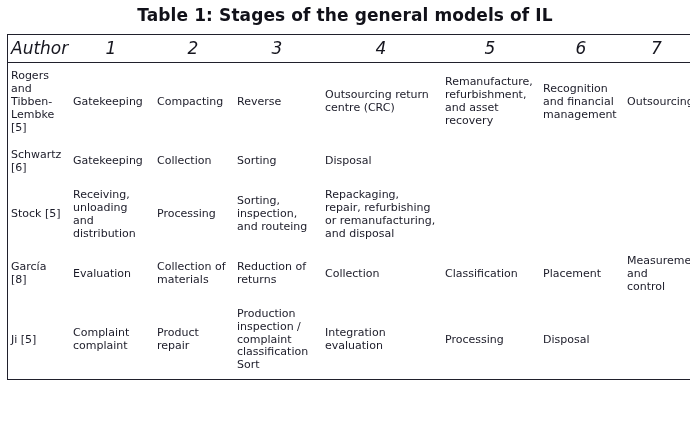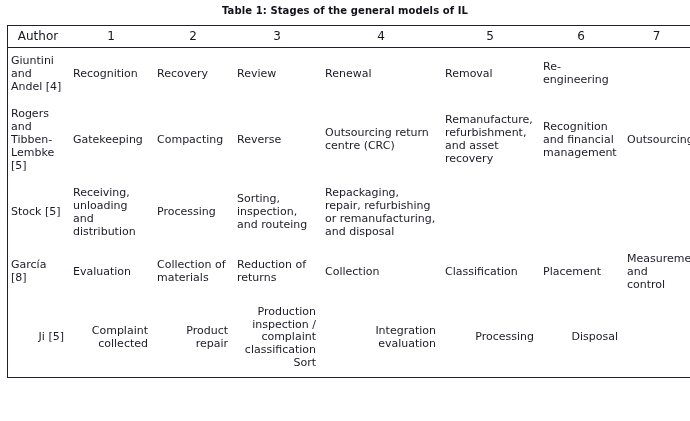--- a/index.html
+++ b/index.html
@@ -12,21 +12,21 @@
     height: 421px;
     font-family: "DejaVu Sans", "Liberation Sans", sans-serif;
     color: #1a1a2e;
     overflow: hidden;
     position: relative;
   }
 
   .table-title {
     text-align: center;
     font-weight: bold;
-    font-size: 10px;
+    font-size: 17px;
     color: #111119;
     padding-top: 5px;
     letter-spacing: 0.1px;
   }
 
   .table-wrap {
     margin-top: 9px;
     position: relative;
     padding-left: 7px;
   }
@@ -42,22 +42,23 @@
   }
 
   table.il-table {
     border-collapse: collapse;
     width: 683px;
     table-layout: fixed;
     font-size: 11px;
   }
 
   table.il-table thead th {
+    font-style: italic;
     font-weight: normal;
-    font-size: 12px;
+    font-size: 17px;
     text-align: center;
     padding: 3px 4px 4px 4px;
     border-top: 1.4px solid #20202c;
     border-bottom: 1.4px solid #20202c;
     color: #16161f;
   }
 
   table.il-table thead th.col-author {
     text-align: center;
   }
@@ -66,21 +67,20 @@
     vertical-align: middle;
     padding: 7px 5px 7px 4px;
     line-height: 1.18;
     color: #1b1b28;
     font-size: 11px;
     border: 0;
   }
 
   table.il-table tbody tr:last-child td {
     border-bottom: 1.4px solid #20202c;
-    text-align: right;
   }
 
   td.author-cell { padding-left: 5px; }
 
   
   col.c-author { width: 62px; }
   col.c1 { width: 84px; }
   col.c2 { width: 80px; }
   col.c3 { width: 88px; }
   col.c4 { width: 120px; }
@@ -114,38 +114,38 @@
         <th>2</th>
         <th>3</th>
         <th>4</th>
         <th>5</th>
         <th>6</th>
         <th>7</th>
       </tr>
     </thead>
     <tbody>
       <tr>
-        <td class="author-cell">Giuntini and Andel [4]</td>
-        <td>Recognition</td>
-        <td>Recovery</td>
-        <td>Review</td>
-        <td>Renewal</td>
-        <td>Removal</td>
-        <td>Re-engineering</td>
-        <td></td>
-      </tr>
-      <tr>
         <td class="author-cell">Rogers and Tibben-Lembke [5]</td>
         <td>Gatekeeping</td>
         <td>Compacting</td>
         <td>Reverse</td>
         <td>Outsourcing return centre (CRC)</td>
         <td>Remanufacture, refurbishment, and asset recovery</td>
         <td>Recognition and financial management</td>
         <td>Outsourcing</td>
+      </tr>
+      <tr>
+        <td class="author-cell">Schwartz [6]</td>
+        <td>Gatekeeping</td>
+        <td>Collection</td>
+        <td>Sorting</td>
+        <td>Disposal</td>
+        <td></td>
+        <td></td>
+        <td></td>
       </tr>
       <tr>
         <td class="author-cell">Stock [5]</td>
         <td>Receiving, unloading and distribution</td>
         <td>Processing</td>
         <td>Sorting, inspection, and routeing</td>
         <td>Repackaging, repair, refurbishing or remanufacturing, and disposal</td>
         <td></td>
         <td></td>
         <td></td>
@@ -155,21 +155,21 @@
         <td>Evaluation</td>
         <td>Collection of materials</td>
         <td>Reduction of returns</td>
         <td>Collection</td>
         <td>Classification</td>
         <td>Placement</td>
         <td>Measurement and control</td>
       </tr>
       <tr>
         <td class="author-cell">Ji [5]</td>
-        <td>Complaint collected</td>
+        <td>Complaint complaint</td>
         <td>Product repair</td>
         <td>Production inspection / complaint classification Sort</td>
         <td>Integration evaluation</td>
         <td>Processing</td>
         <td>Disposal</td>
         <td></td>
       </tr>
 
     </tbody>
   </table>

